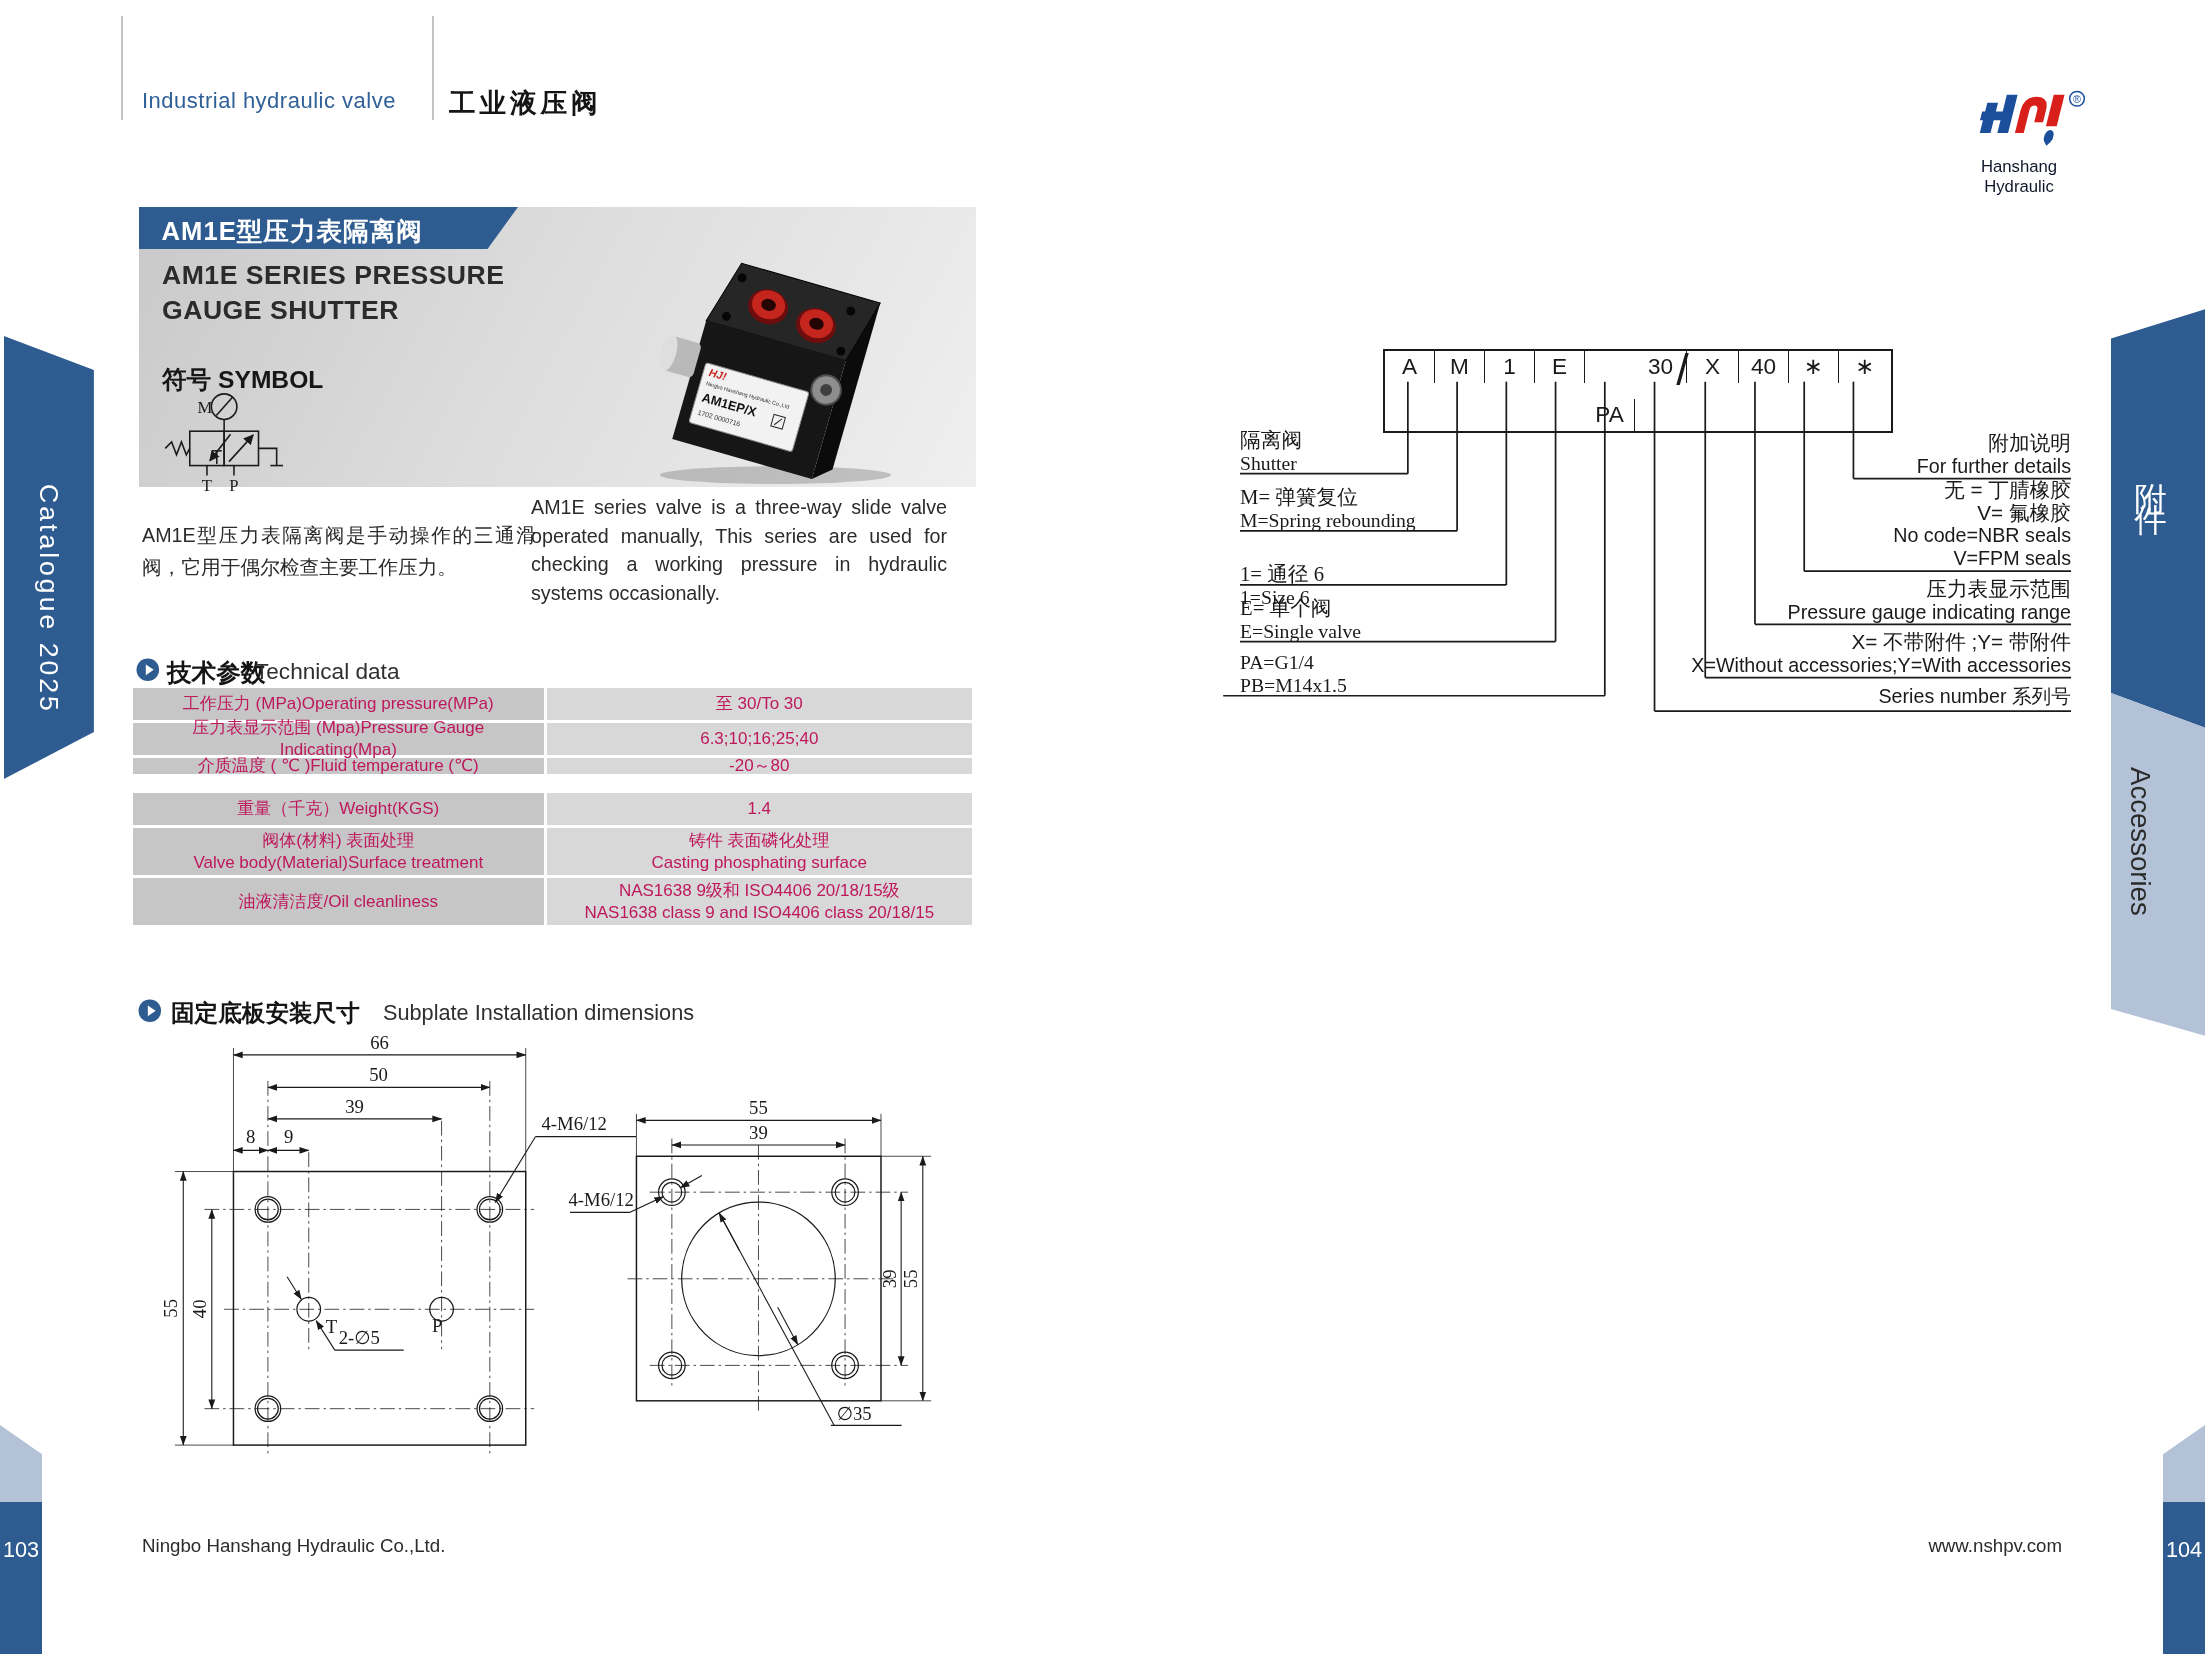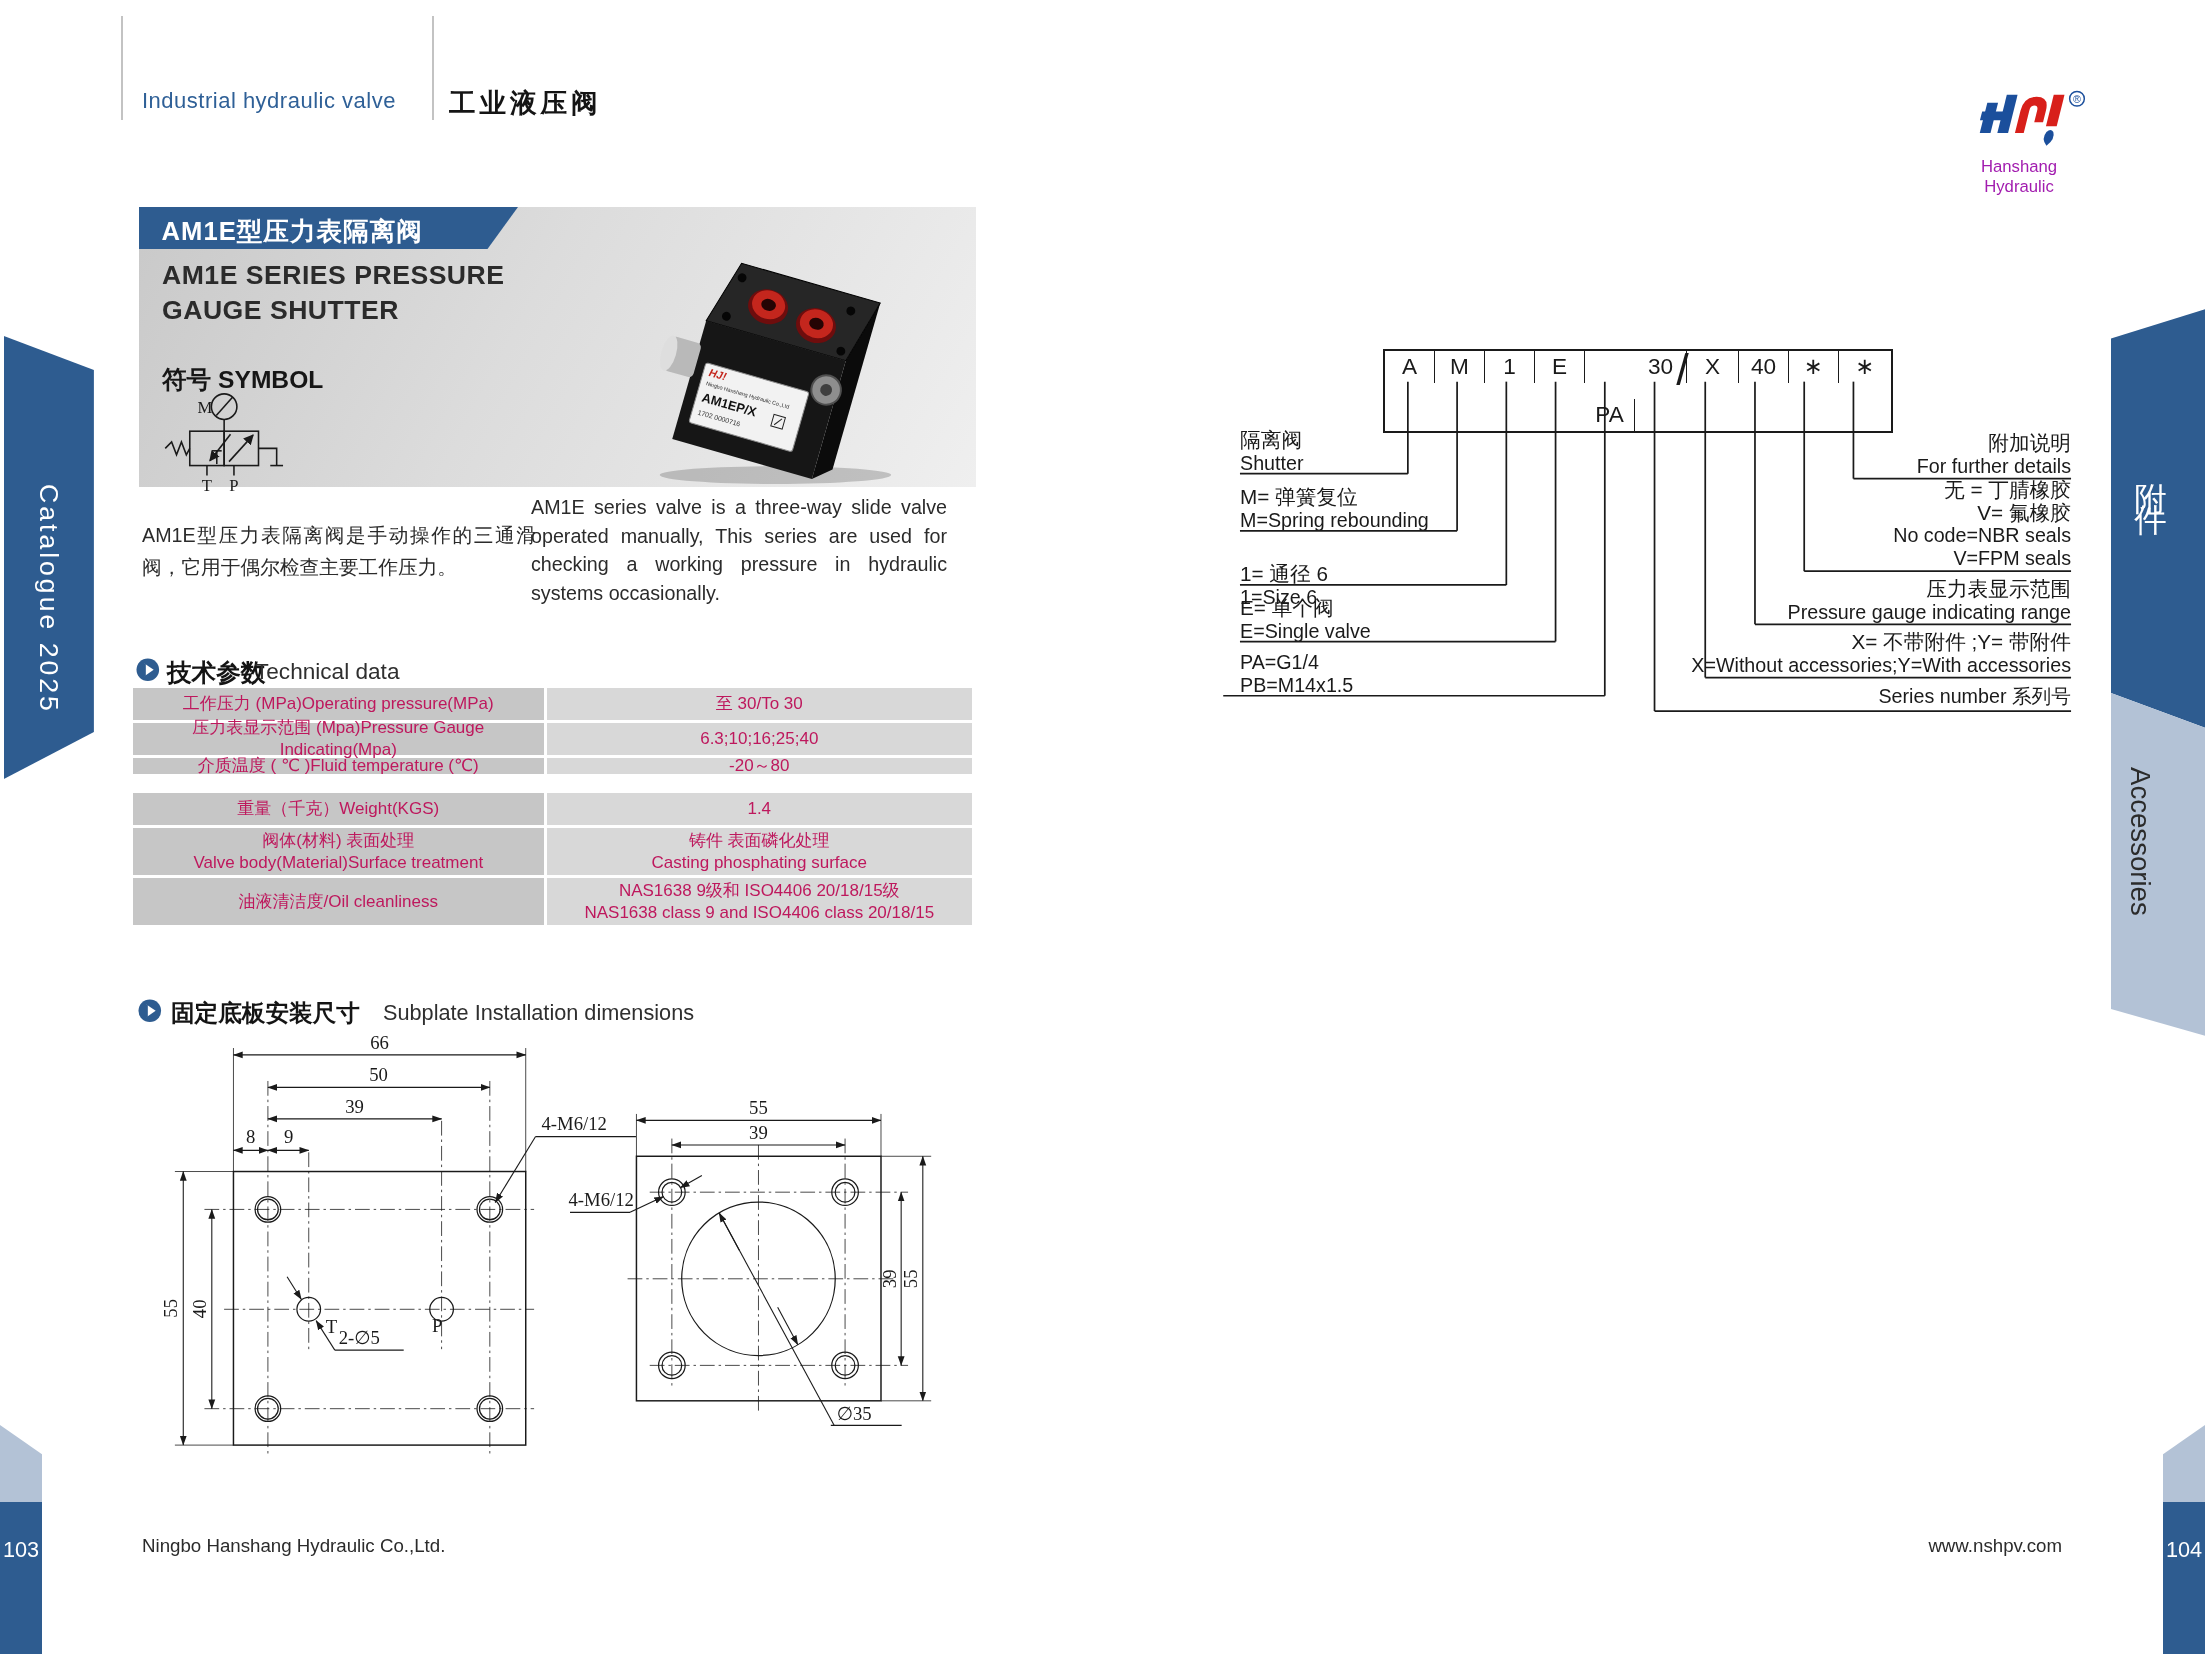--- a/index.html
+++ b/index.html
@@ -5,21 +5,21 @@
   html,body{margin:0;padding:0;background:#888;}
   .page{position:relative;width:2205px;height:1655px;background:#ffffff;overflow:hidden;
         font-family:"Liberation Sans","DejaVu Sans",sans-serif;color:#222;}
   .abs{position:absolute;}
 
   
   .hdr-rule{position:absolute;top:15.8px;width:1.5px;height:104px;background:#c3c3c3;}
   .hdr-en{position:absolute;left:142px;top:88px;font-size:22px;color:#2f6097;letter-spacing:0.5px;}
   .hdr-zh{position:absolute;left:449px;top:85px;font-size:26.6px;color:#141414;font-weight:bold;letter-spacing:3.9px;}
   .logo-brand{position:absolute;left:1945px;top:157px;width:148px;text-align:center;
-              font-size:16.7px;color:#a21caf;}
+              font-size:16.7px;color:#0f172a;}
 
   
   .band{position:absolute;}
   .band-left{left:3.9px;top:336px;width:90px;height:443px;background:#2e5c90;
              clip-path:polygon(0 0,100% 34px,100% 396px,0 100%);}
   .band-left .vtxt{position:absolute;left:50%;top:148px;transform:translateX(-50%);
                    writing-mode:vertical-rl;font-size:26.6px;color:#fff;letter-spacing:3px;}
   .band-right-dark{left:2111px;top:309px;width:95px;height:424px;background:#2e5c90;
              clip-path:polygon(0 29.5px,100% 0,100% 419px,0 384px);}
   .band-right-dark .vtxt{position:absolute;left:42%;top:148px;transform:translateX(-50%);
@@ -64,21 +64,21 @@
 
   
   .codebox{position:absolute;left:1383px;top:349px;display:flex;border:2.5px solid #1a1a1a;background:#fff;}
   .ccell{height:31.5px;line-height:31.5px;text-align:center;font-size:22.6px;font-weight:500;color:#1a1a1a;
          border-right:1.5px solid #1a1a1a;}
   .ccell:last-child{border-right:none;}
   .slash{position:absolute;left:1663px;top:344px;width:39px;text-align:center;
          font-size:45px;font-weight:400;color:#1a1a1a;}
   .lad{position:absolute;font-size:19.7px;color:#1a1a1a;line-height:22.6px;}
   .lad .zh{font-size:20.7px;}
-  .lad-l{left:1240px;}
+  .lad-l{left:1240px;font-family:Liberation Serif, serif;}
   .lad-r{right:134px;text-align:right;}
 
   
   .foot-co{left:142px;top:1535px;font-size:18.7px;color:#2b2b2b;}
   .foot-site{right:143px;top:1535px;font-size:18.7px;color:#2b2b2b;}
 
   svg text{font-family:"Liberation Serif","DejaVu Serif",serif;}
 </style>
 </head>
 <body>

